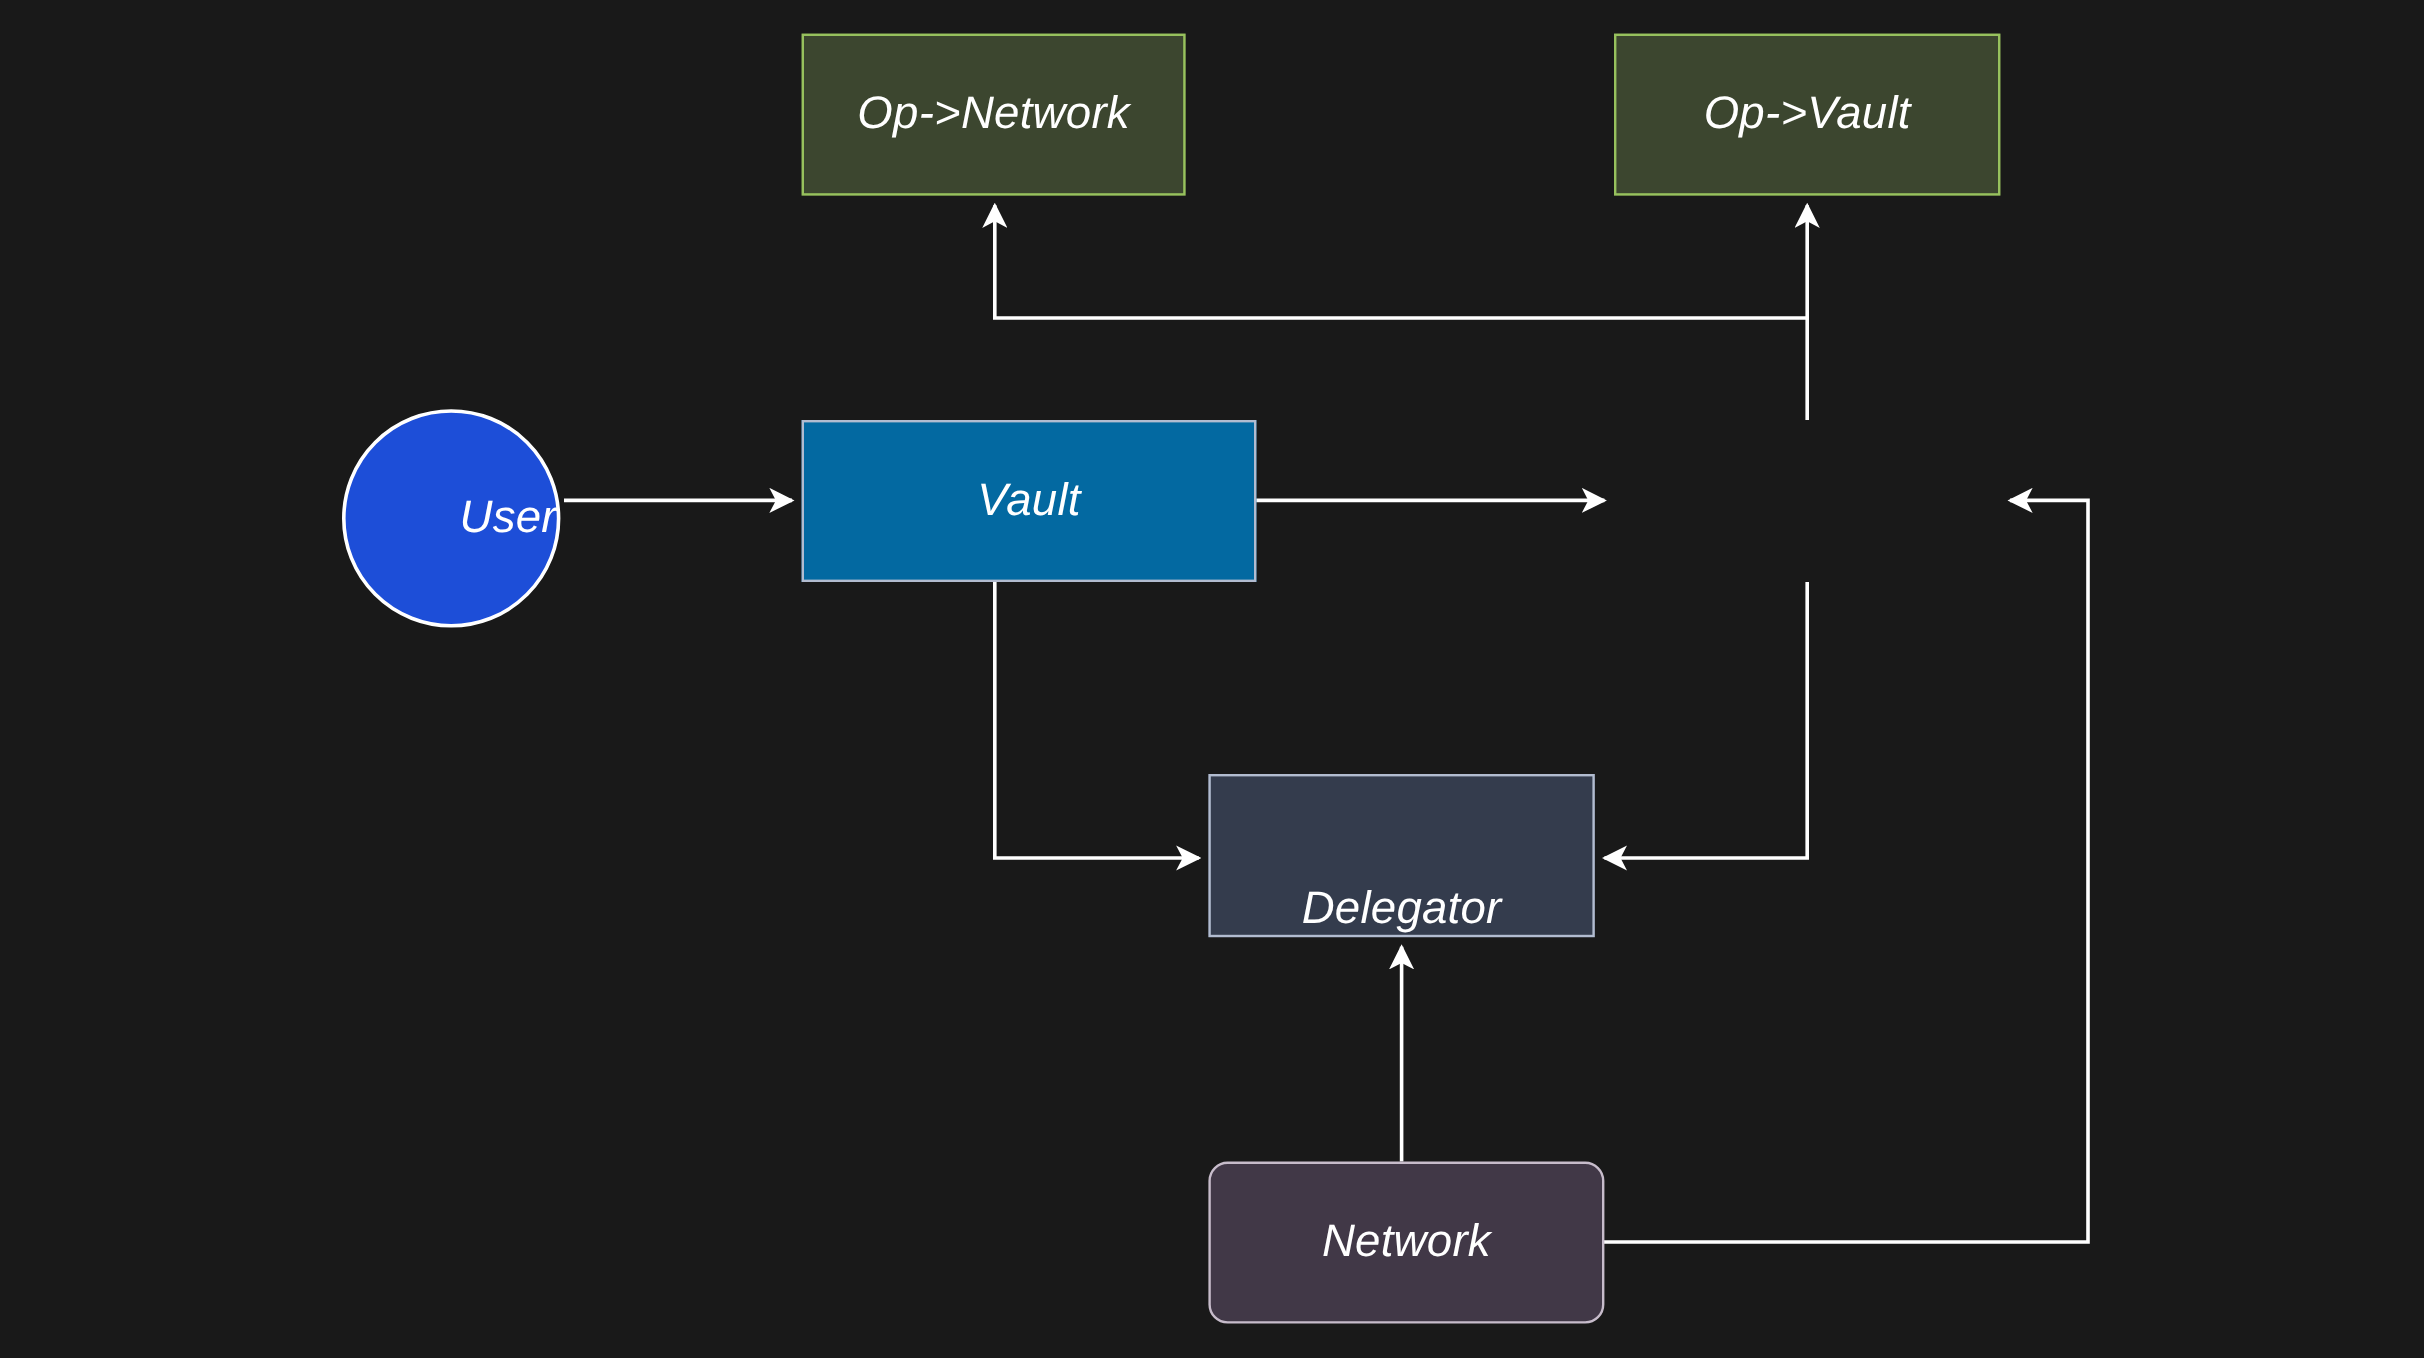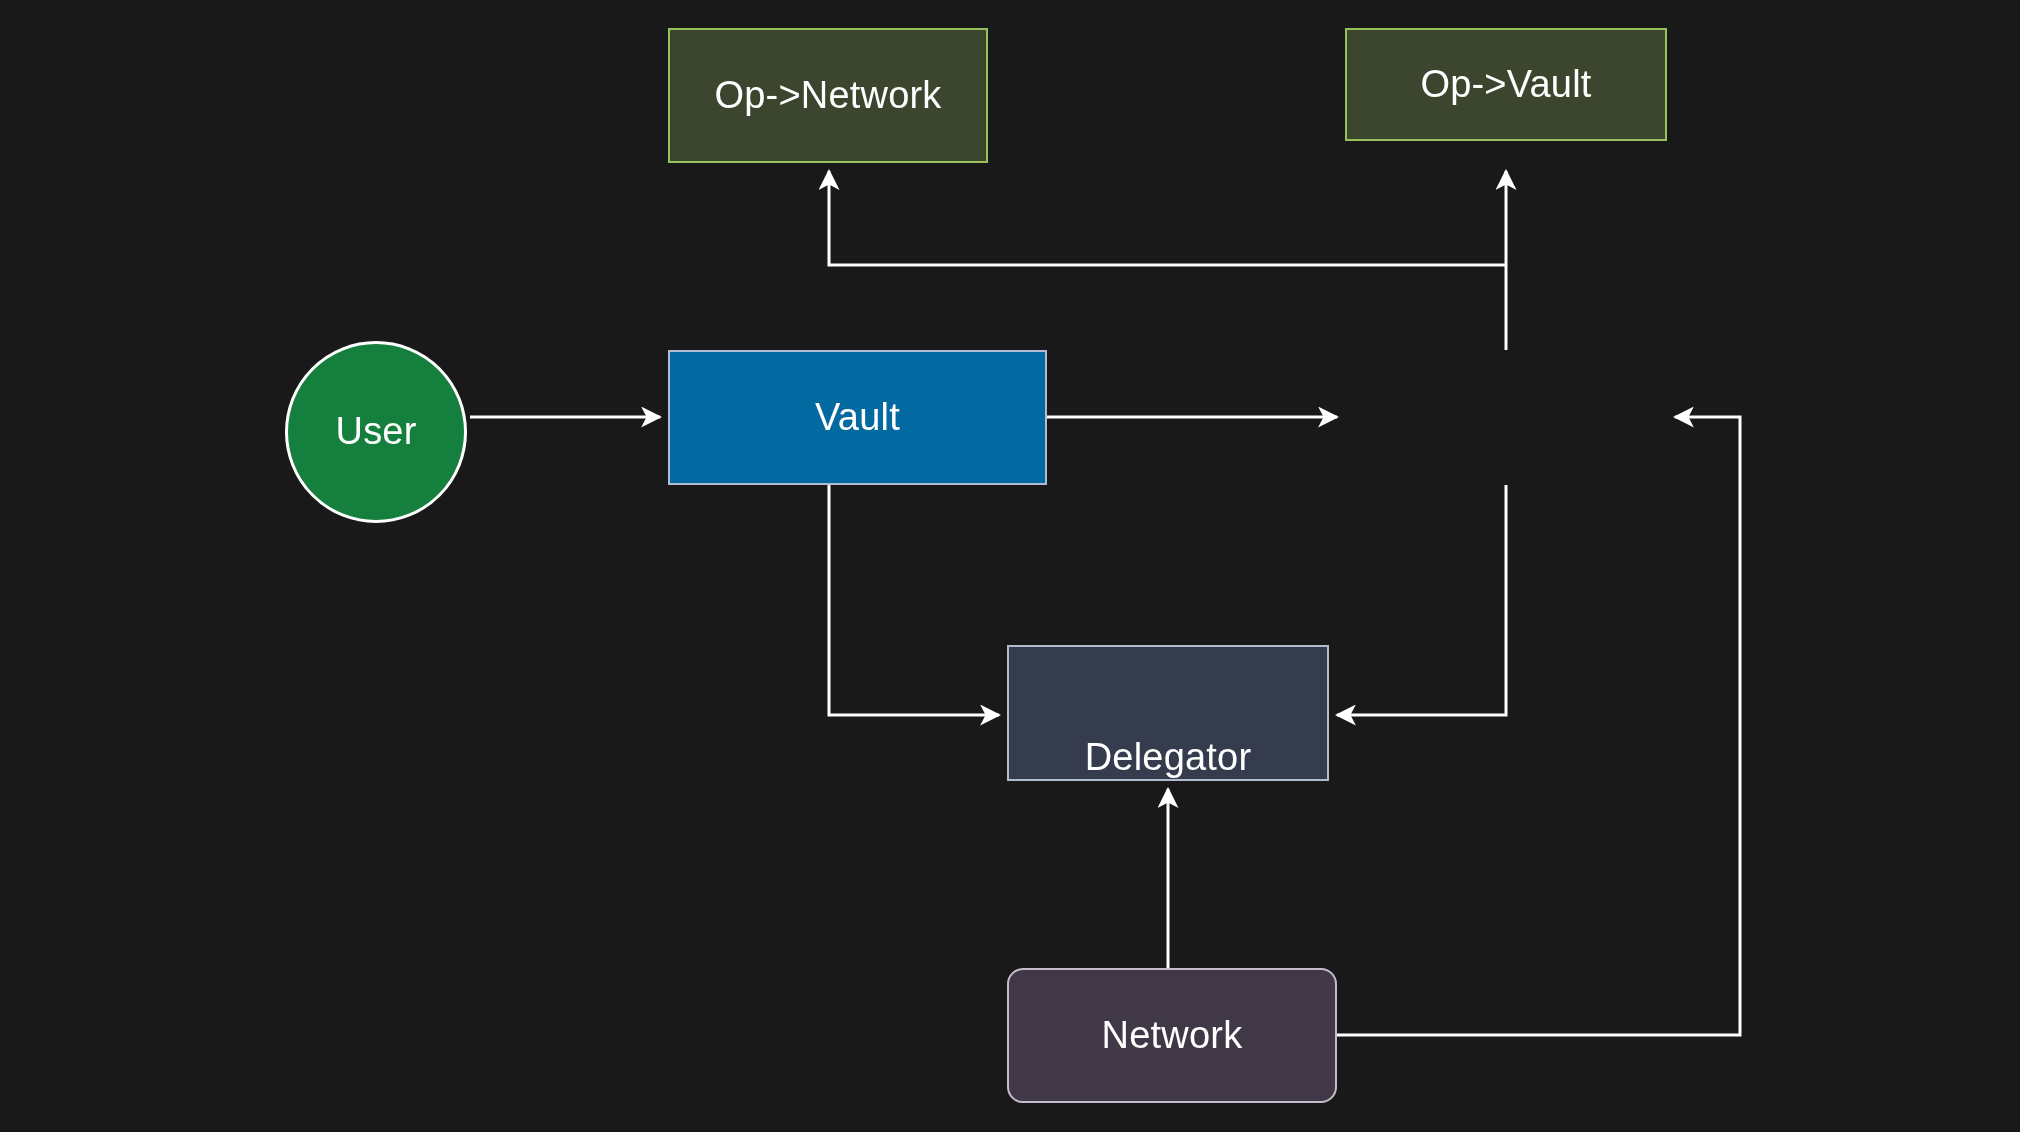--- a/index.html
+++ b/index.html
@@ -35,20 +35,21 @@
     align-items: center;
     justify-content: center;
     color: #ffffff;
     font-size: 38px;
     font-weight: 400;
     letter-spacing: 0.2px;
     line-height: 1.1;
     text-align: center;
     white-space: nowrap;
     z-index: 2;
+    font-style: italic;
   }
   .node-label {
     display: block;
     pointer-events: none;
   }
   .node-rect {
     border-style: solid;
     border-width: 2px;
   }
   .node-ellipse {
@@ -77,25 +78,25 @@
         <polyline points="1506,265 829,265 829,171" fill="none" stroke="#ffffff" stroke-width="3" marker-end="url(#arrowhead)"></polyline>
         <polyline points="1168,968 1168,789" fill="none" stroke="#ffffff" stroke-width="3" marker-end="url(#arrowhead)"></polyline>
         <polyline points="1329,1035 1740,1035 1740,417 1675,417" fill="none" stroke="#ffffff" stroke-width="3" marker-end="url(#arrowhead)"></polyline>
       </g>
   </svg>
 
   <div class="node node-rect" style="left: 668px; top: 28px; width: 320px; height: 135px; background: rgb(60, 70, 47); border-color: rgb(151, 193, 93); color: rgb(255, 255, 255); font-size: 38px;">
     <span class="node-label">Op-&gt;Network</span>
   </div>
 
-  <div class="node node-rect" style="left: 1345px; top: 28px; width: 322px; height: 113px; background: rgb(60, 70, 47); border-color: rgb(151, 193, 93); color: rgb(255, 255, 255); font-size: 38px;">
+  <div class="node node-rect" style="left: 1345px; top: 28px; width: 322px; height: 135px; background: rgb(60, 70, 47); border-color: rgb(151, 193, 93); color: rgb(255, 255, 255); font-size: 38px;">
     <span class="node-label">Op-&gt;Vault</span>
   </div>
 
-  <div class="node node-ellipse" style="left: 285px; top: 341px; width: 182px; height: 182px; background: #15803d; border-color: rgb(255, 255, 255); color: rgb(255, 255, 255); font-size: 38px;">
+  <div class="node node-ellipse" style="left: 285px; top: 341px; width: 182px; height: 182px; background: #1d4ed8; border-color: rgb(255, 255, 255); color: rgb(255, 255, 255); font-size: 38px; justify-content: flex-end;">
     <span class="node-label">User</span>
   </div>
 
   <div class="node node-rect" style="left: 668px; top: 350px; width: 379px; height: 135px; background: #0369a1; border-color: rgb(178, 188, 208); color: rgb(255, 255, 255); font-size: 38px;">
     <span class="node-label">Vault</span>
   </div>
 
 
   <div class="node node-rect" style="left: 1007px; top: 645px; width: 322px; height: 136px; background: rgb(52, 60, 77); border-color: rgb(178, 188, 208); color: rgb(255, 255, 255); font-size: 38px; align-items: flex-end;">
     <span class="node-label">Delegator</span>

